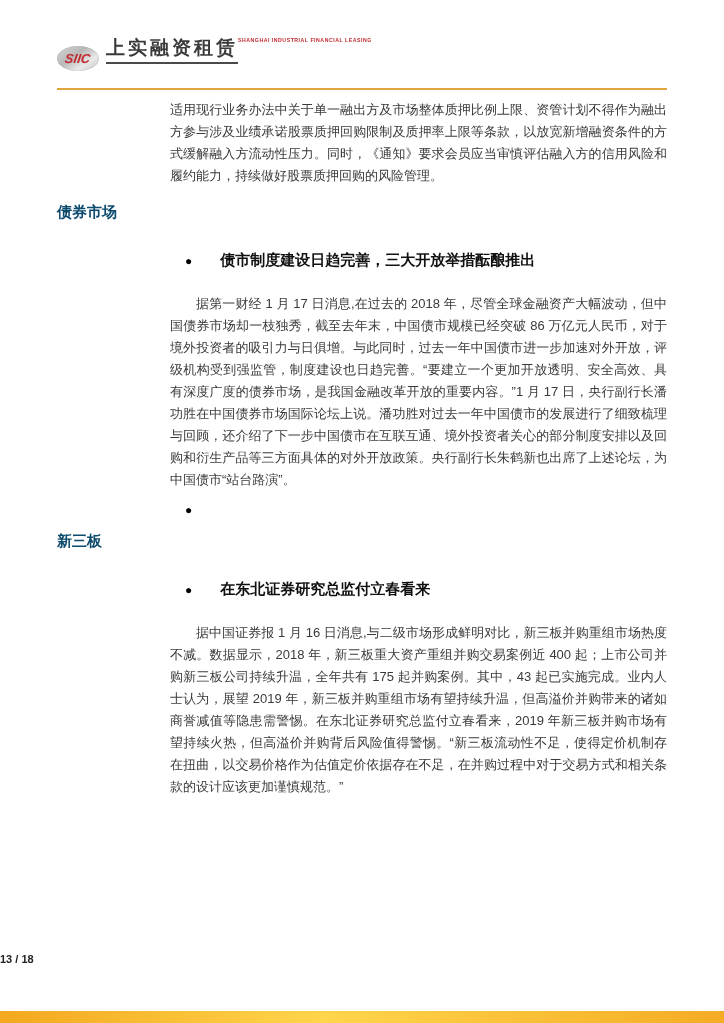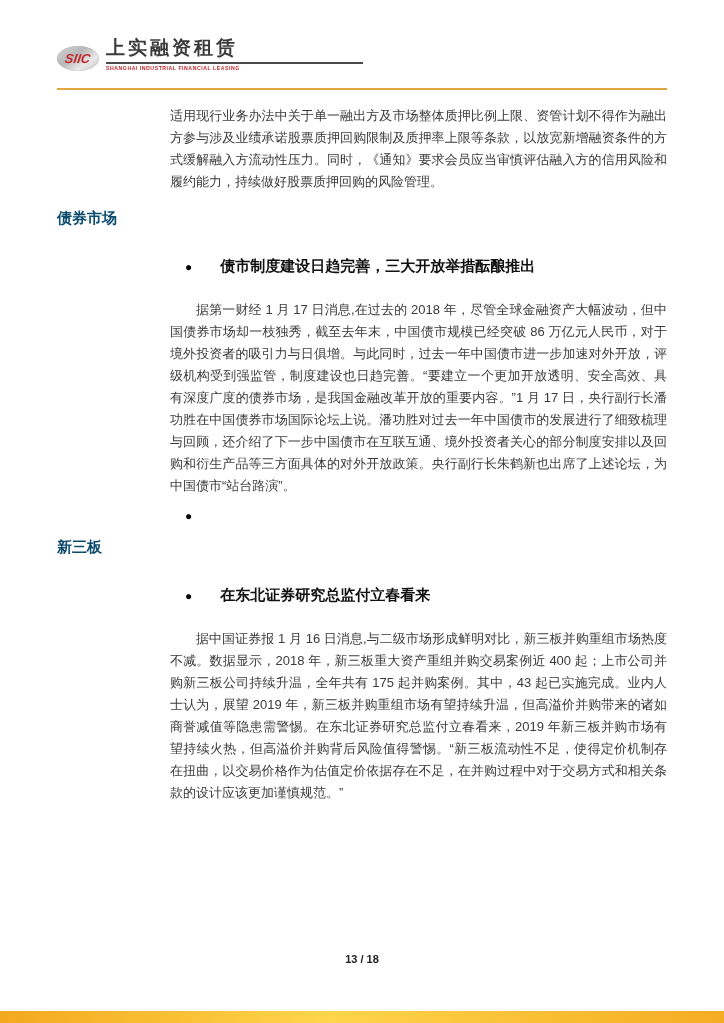--- a/index.html
+++ b/index.html
@@ -22,21 +22,21 @@
     background:linear-gradient(145deg,#d8d8d8 0%,#b8b8b8 40%,#e9e9e9 70%,#c2c2c2 100%);
     display:flex;align-items:center;justify-content:center;
     box-shadow:0 0 1px #999 inset;
     flex:0 0 auto;
   }
   .siic-oval i{
     font-style:italic;font-weight:bold;font-size:13px;
     color:#c0282d;letter-spacing:0;line-height:1;
     transform:skewX(-8deg);
   }
-  .logo-names{display:flex;flex-direction:column;}
+  .logo-names{display:flex;flex-direction:row;}
   .logo-cn{
     font-size:19px;font-weight:600;color:#3a3a3a;
     letter-spacing:3px;line-height:1.3;
     border-bottom:2px solid #4a4a4a;
     padding-bottom:1px;
     white-space:nowrap;
   }
   .logo-en{
     color:#c0282d;font-size:10px;letter-spacing:1px;
     transform:scale(0.52);transform-origin:left top;
@@ -45,38 +45,38 @@
   .gold-rule{height:2px;background:#dfa63f;margin-top:6px;}
   
   .main{padding:8px 57px 0 57px;font-size:13px;}
   .para{
     margin:0 0 0 113px;
     text-align:justify;
     line-height:22px;
     text-indent:2em;
     color:#3a3a3a;
   }
-  .para.no-indent{text-indent:0;margin-top:7px;}
+  .para.no-indent{text-indent:0;margin-top:1px;}
   .section-heading{
     font-size:15px;font-weight:bold;color:#0c4a6e;
     margin:15px 0 0 0;line-height:20px;
   }
   .bullet-row{
     display:flex;align-items:baseline;gap:14px;
     margin:13px 0 9px 128px;
   }
   .bullet-glyph{font-size:12px;color:#000;line-height:1;flex:0 0 auto;}
   .bullet-headline{
     font-size:15px;font-weight:bold;color:#111;margin:14px;line-height:21px;
   }
   .gap-after-para{margin-bottom:6px;}
   
   .page-number{
     position:absolute;left:0;right:0;bottom:58px;
-    text-align:center;font-size:11px;font-weight:bold;color:#222;
+    font-size:11px;font-weight:bold;color:#222;
   }
   .bottom-bar{
     position:absolute;left:0;right:0;bottom:0;height:12px;
     background:linear-gradient(90deg,#f3a81f 0%,#ffd54a 45%,#f4ac24 100%);
   }
 </style>
 </head>
 <body>
 
 <div class="page">

